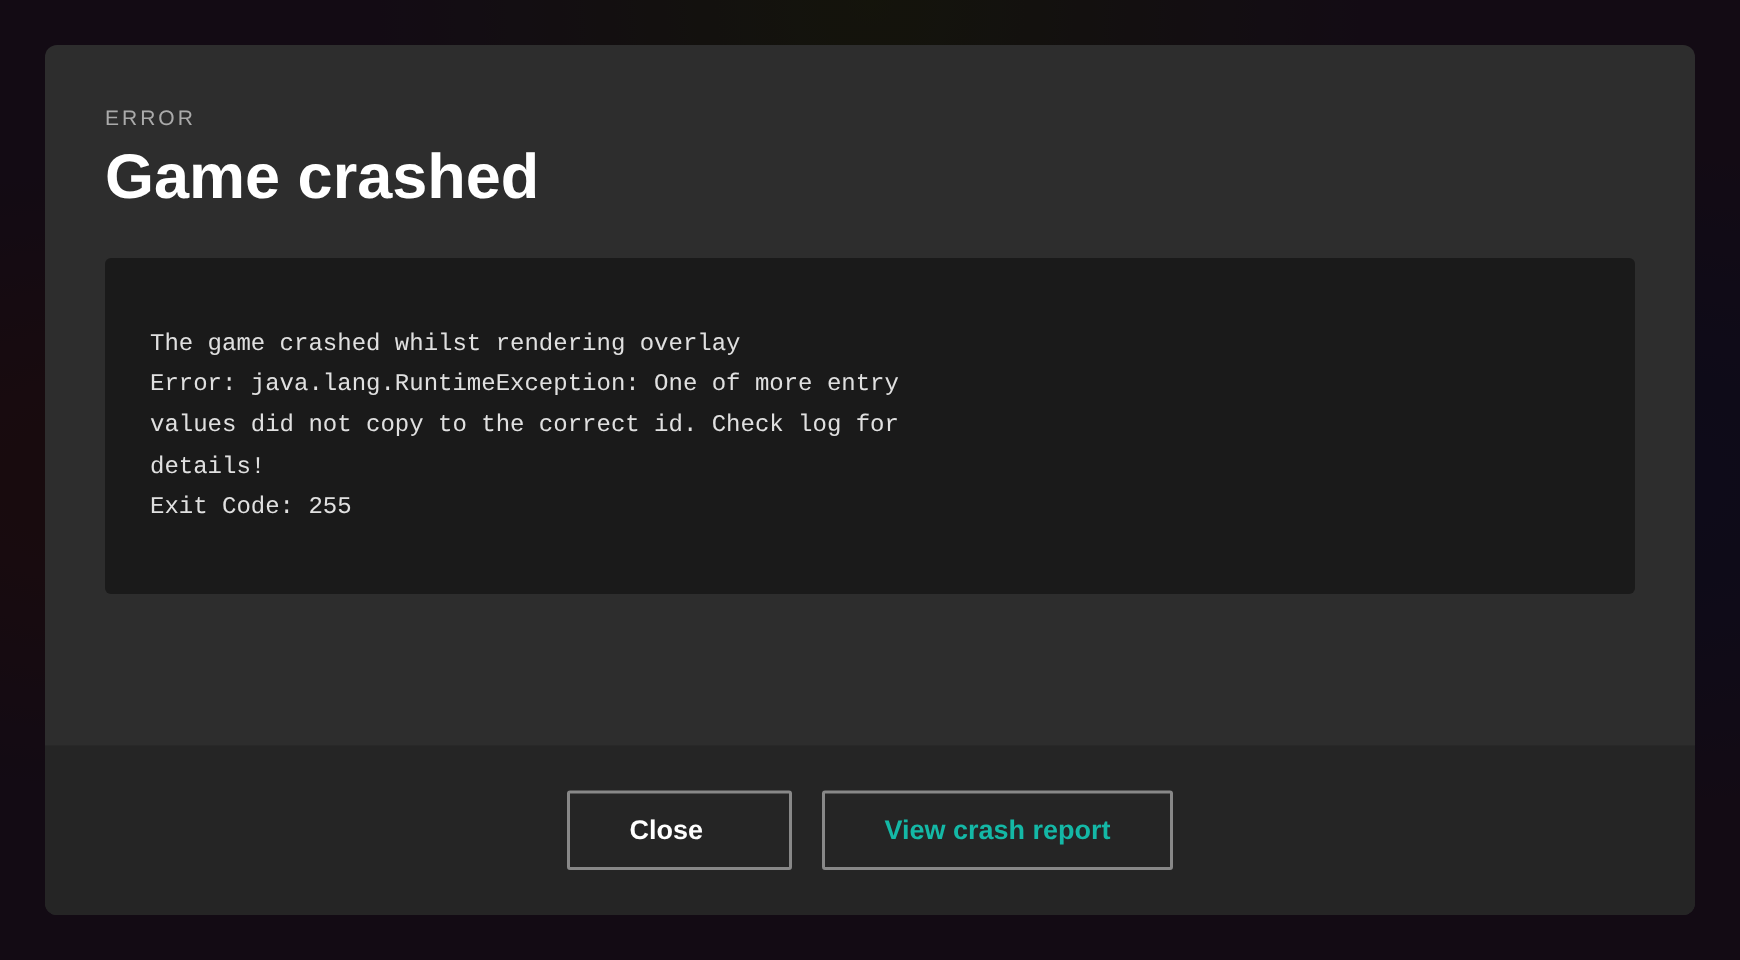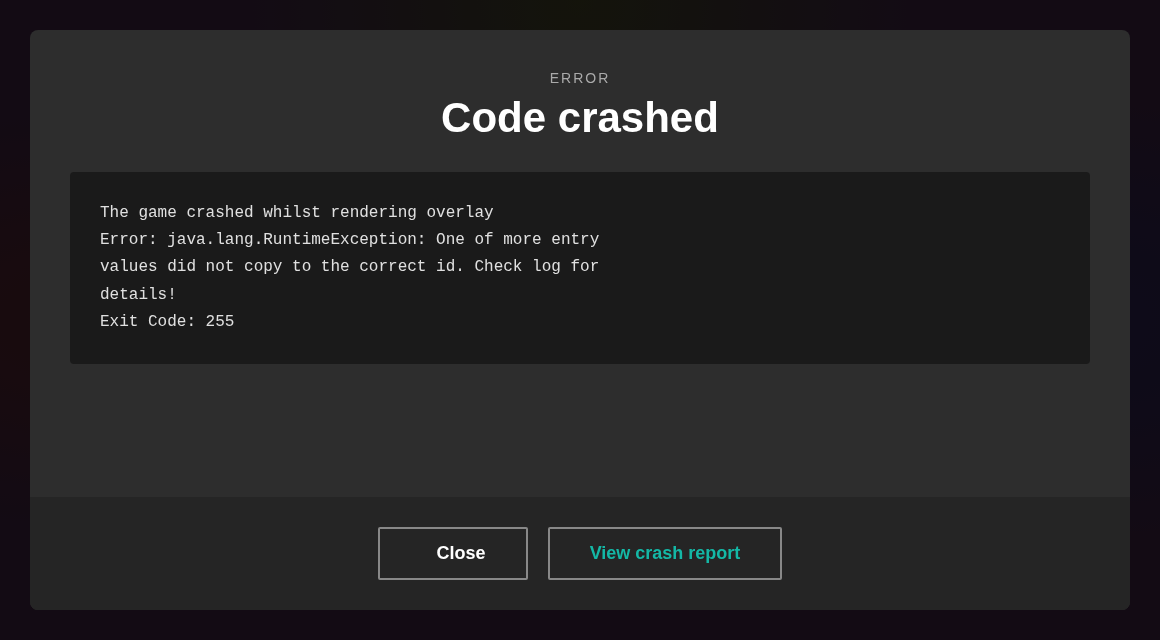--- a/index.html
+++ b/index.html
@@ -45,21 +45,20 @@
       border-radius: 8px;
       width: 1100px;
       min-height: 580px;
       display: flex;
       flex-direction: column;
       overflow: hidden;
     }
 
     .dialog-header {
       padding: 40px 40px 30px 40px;
-      text-align: center;
       flex: 0 0 auto;
     }
 
     .error-label {
       color: #aaaaaa;
       font-size: 14px;
       letter-spacing: 2px;
       text-transform: uppercase;
       margin-bottom: 8px;
       font-family: Arial, sans-serif;
@@ -73,21 +72,21 @@
     }
 
     .dialog-body {
       padding: 0 40px 30px 40px;
       flex: 1;
     }
 
     .error-box {
       background: #1a1a1a;
       border-radius: 4px;
-      padding: 28px 30px;
+      padding: 44px 30px;
     }
 
     .error-text {
       color: #e0e0e0;
       font-family: 'Courier New', Courier, monospace;
       font-size: 16px;
       line-height: 1.7;
       white-space: pre-wrap;
     }
 
@@ -102,21 +101,21 @@
     }
 
     .btn {
       padding: 14px 40px;
       font-size: 18px;
       font-weight: bold;
       font-family: Arial, sans-serif;
       cursor: pointer;
       border-radius: 2px;
       min-width: 150px;
-      text-align: right;
+      text-align: left;
     }
 
     .btn-close {
       background: transparent;
       border: 2px solid #888888;
       color: #ffffff;
     }
 
     .btn-report {
       background: transparent;
@@ -128,21 +127,21 @@
 <body>
 
 <div class="background"></div>
 <div class="overlay"></div>
 
 <div class="dialog-wrapper">
   <div class="dialog">
 
     <div class="dialog-header">
       <div class="error-label">ERROR</div>
-      <div class="dialog-title">Code crashed</div>
+      <div class="dialog-title">Game crashed</div>
     </div>
 
     <div class="dialog-body">
       <div class="error-box">
         <pre class="error-text">The game crashed whilst rendering overlay
 Error: java.lang.RuntimeException: One of more entry
 values did not copy to the correct id. Check log for
 details!
 Exit Code: 255</pre>
       </div>

